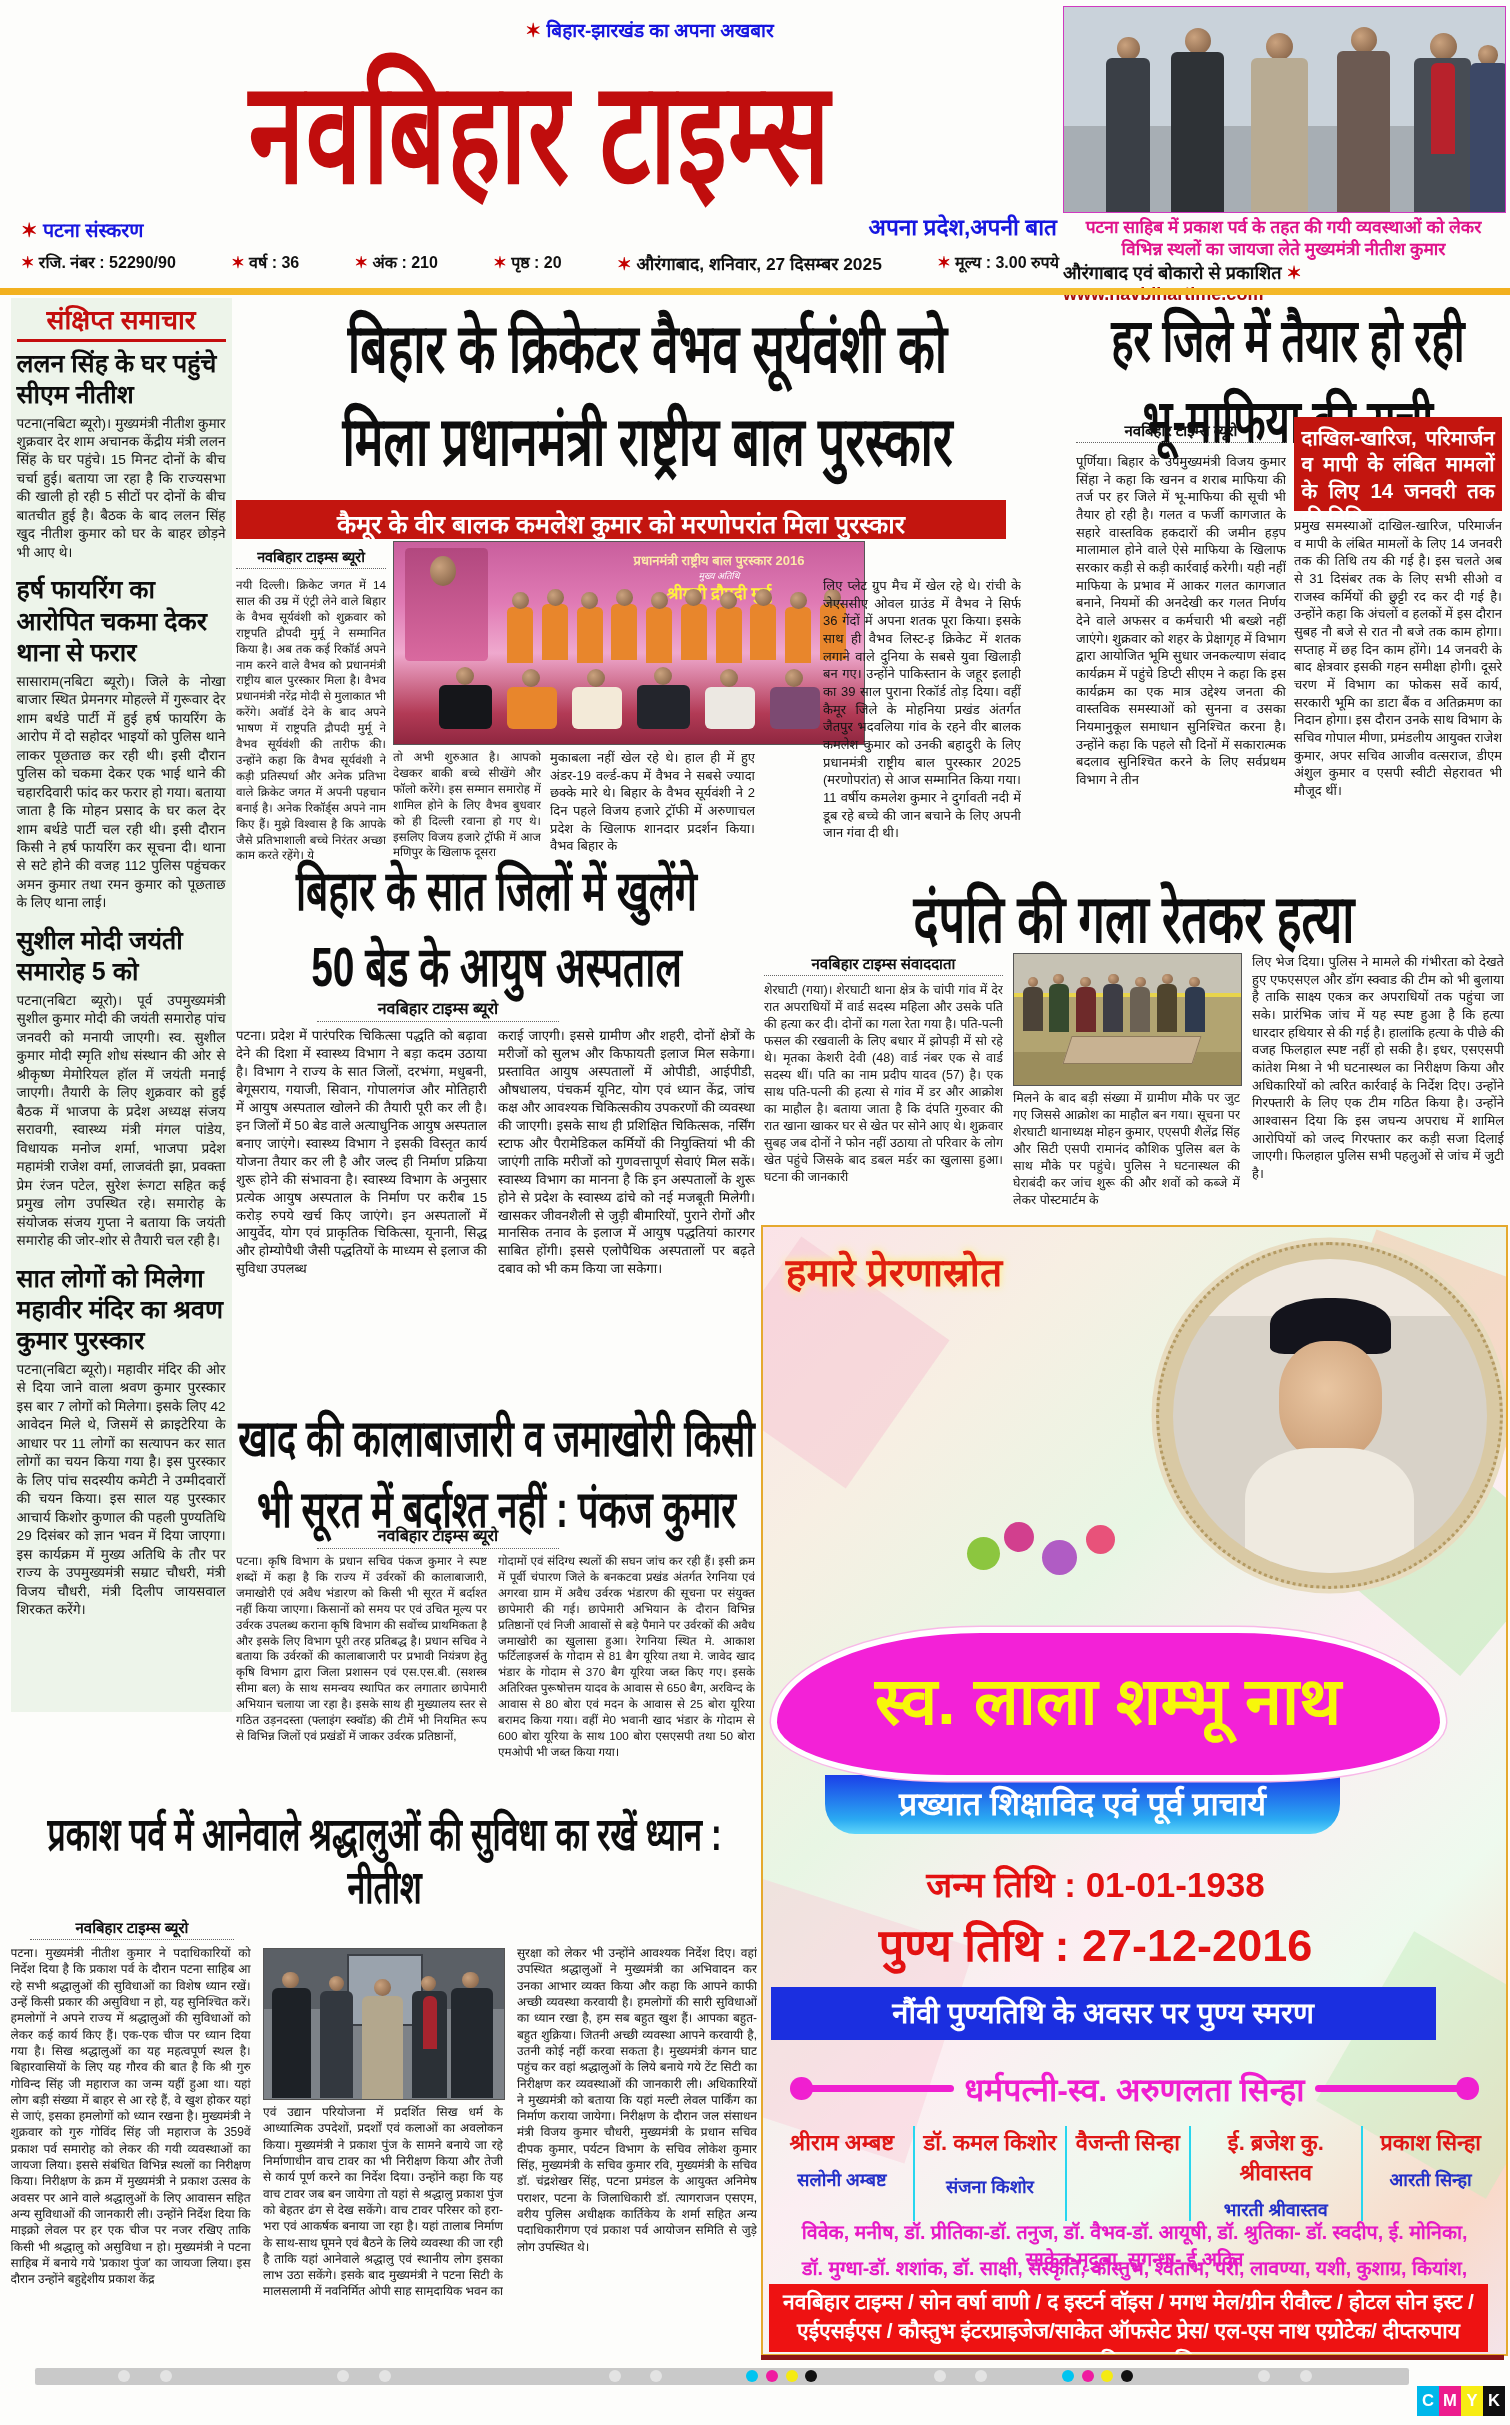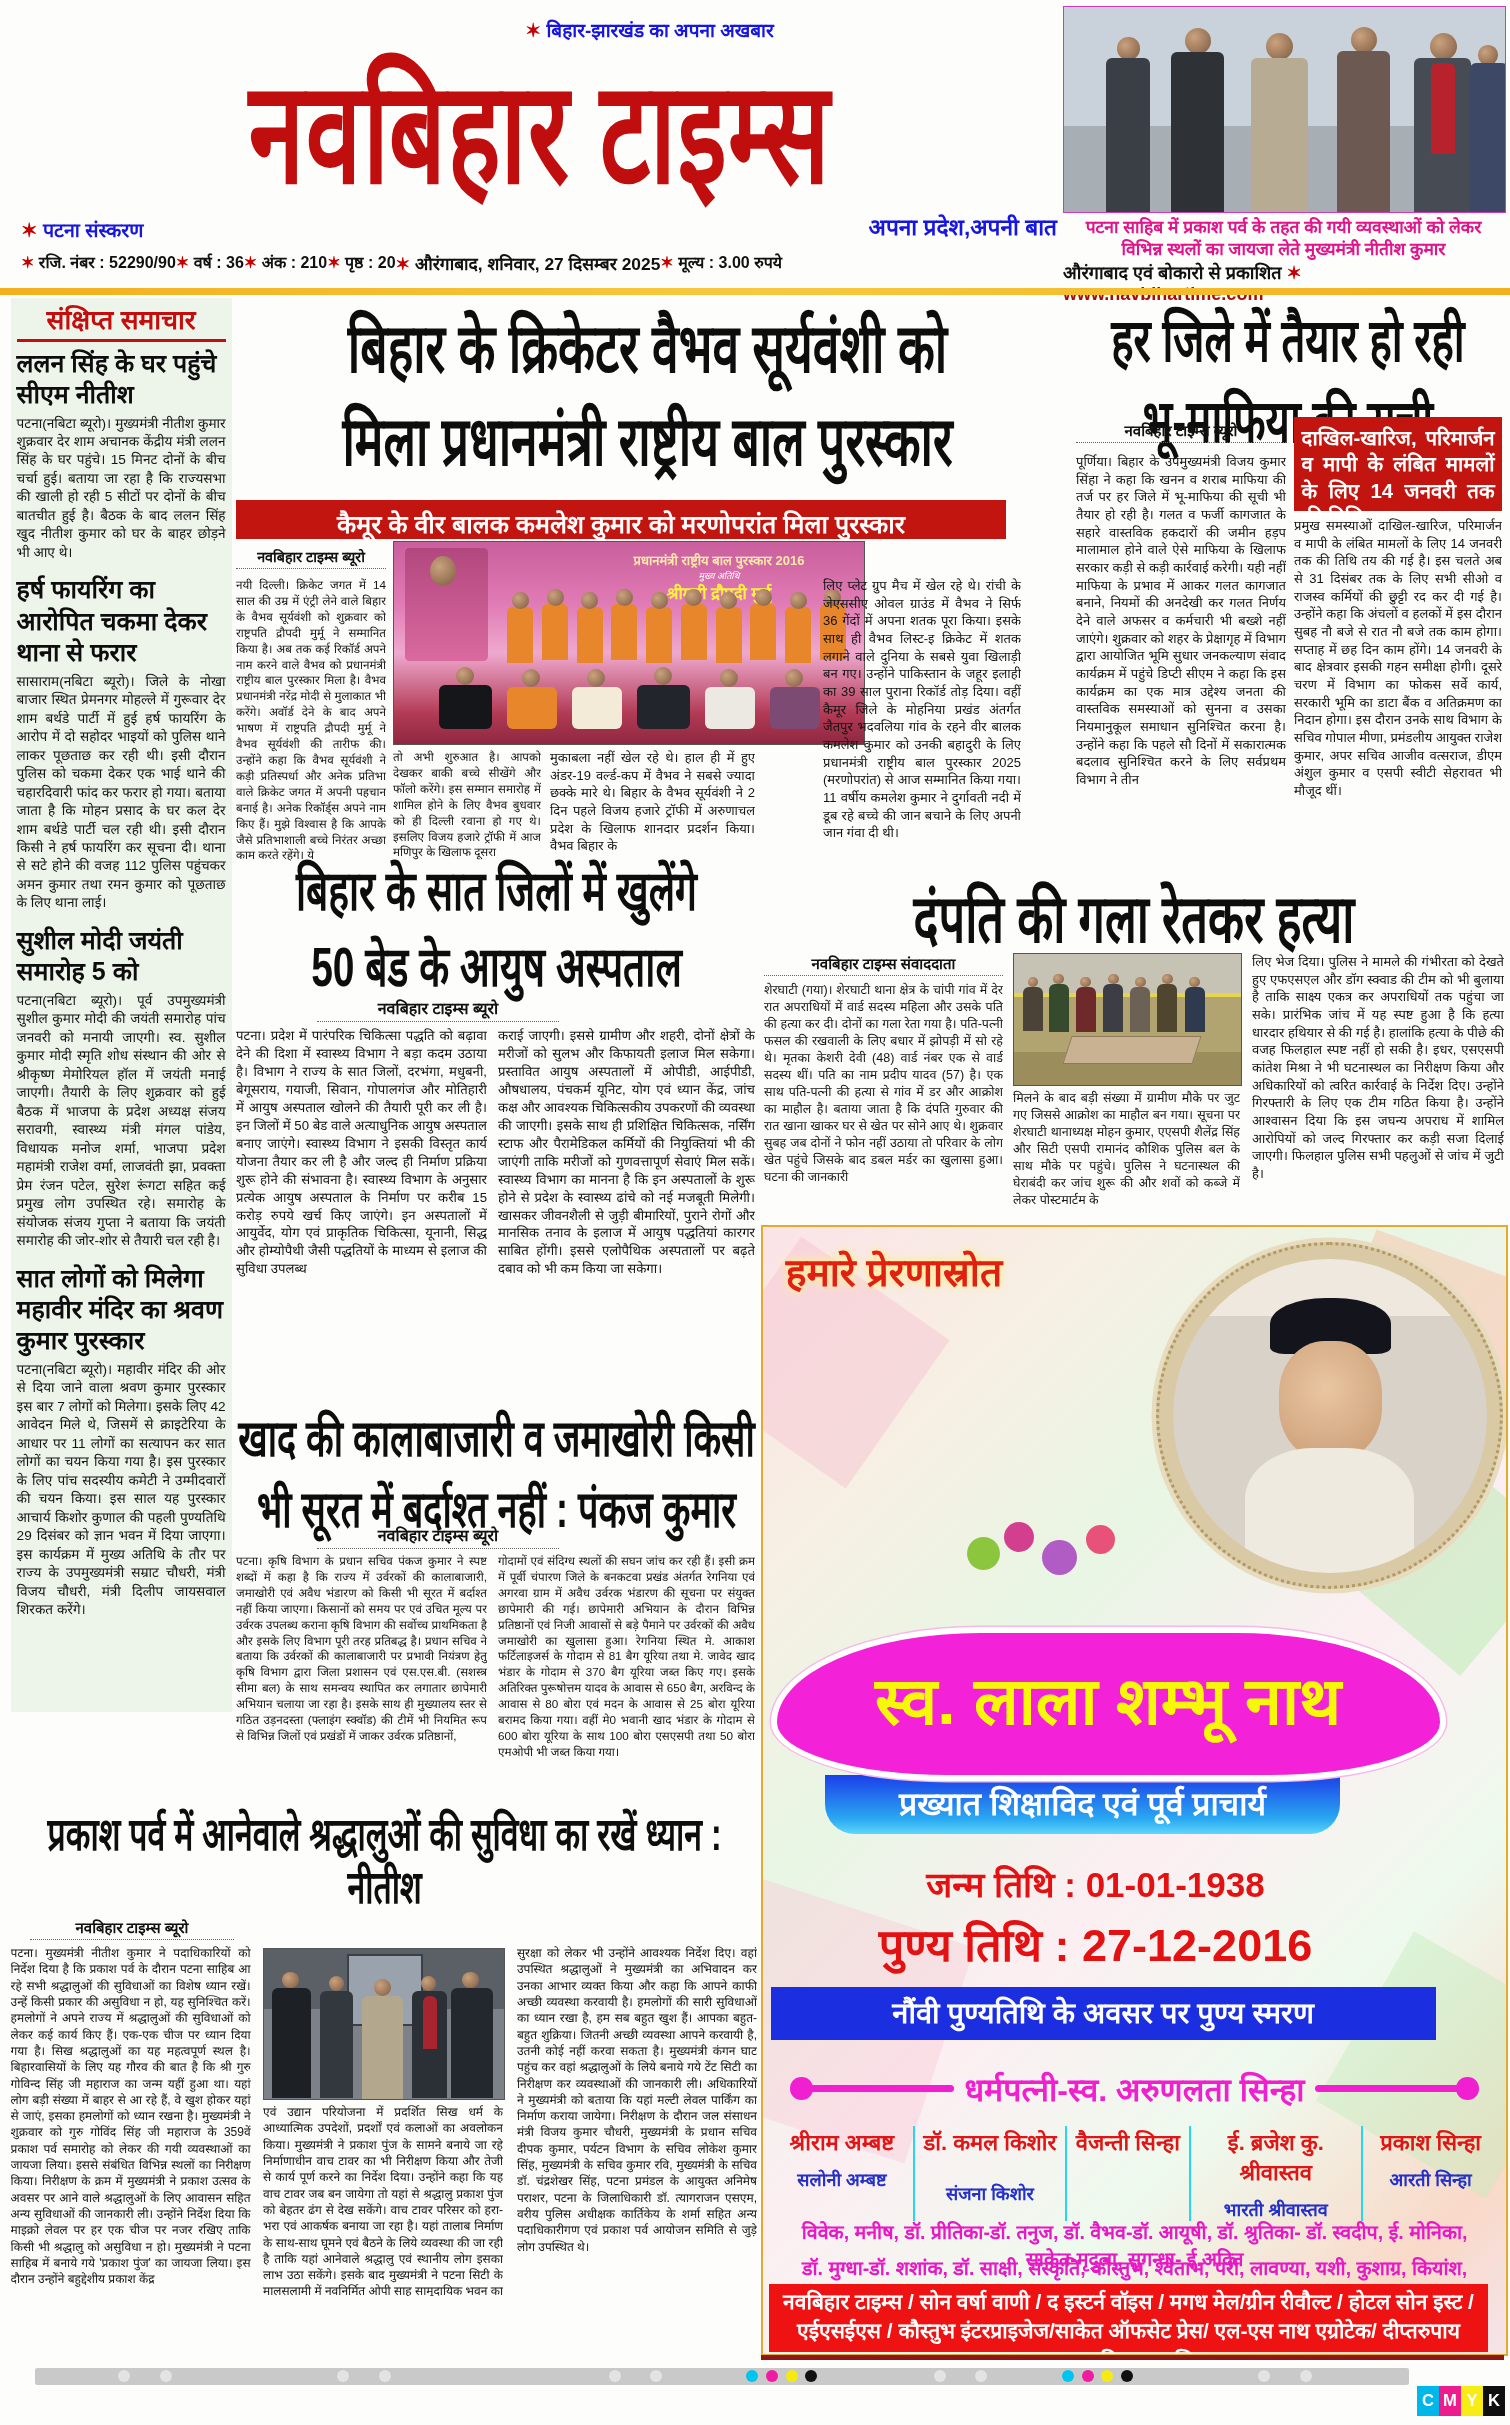--- a/index.html
+++ b/index.html
@@ -36,21 +36,21 @@
 
   <div class="abs ctr b stretch" style="left:15px;top:54px;width:1050px;font-size:100px;line-height:1.1;color:#c00d0d;letter-spacing:1.5px;">नवबिहार टाइम्स</div>
 
   <div class="abs b" style="left:21px;top:216px;font-size:19.6px;color:#1616e0;">
     <span class="star">✶</span>
     <span>पटना संस्करण</span>
   </div>
 
   <div class="abs b" style="left:672px;top:211px;width:385px;text-align:right;font-size:22.7px;color:#1616e0;">अपना प्रदेश,अपनी बात</div>
 
-  <div class="abs" style="left:21px;top:251px;width:1038px;display:flex;font-size:16px;font-weight:bold;color:#111;">
+  <div class="abs" style="left:21px;top:251px;width:1038px;display:flex;justify-content:space-between;font-size:16px;font-weight:bold;color:#111;">
     <span><span class="star">✶</span> <span>रजि. नंबर : 52290/90</span></span>
     <span><span class="star">✶</span> <span>वर्ष : 36</span></span>
     <span><span class="star">✶</span> <span>अंक : 210</span></span>
     <span><span class="star">✶</span> <span>पृष्ठ : 20</span></span>
     <span style="font-size:17.4px;"><span class="star">✶</span> <span>औरंगाबाद, शनिवार, 27 दिसम्बर 2025</span></span>
     <span><span class="star">✶</span> <span>मूल्य : 3.00 रुपये</span></span>
   </div>
 
   <div class="abs photo ov" style="left:1063px;top:6px;width:441px;height:205px;border:1.5px solid #d038c0;background:linear-gradient(#c9d2da 0 58%,#a7aeb4 58% 100%);">
     <div class="head" style="left:53px;top:30px;width:22.7px;height:22.7px;"></div>
@@ -271,21 +271,21 @@
         </span>
     </div>
 
     <div class="abs" style="left:7.6px;top:899px;width:728px;display:flex;">
       <div class="ctr" style="flex:1.05;">
         <div class="b" style="font-size:22px;color:#e01616;">श्रीराम अम्बष्ट</div>
         <div class="b" style="font-size:18px;color:#2430c8;margin-top:10.6px;">सलोनी अम्बष्ट</div>
       </div>
       <div class="ctr names-sep" style="flex:1.1;">
         <div class="b" style="font-size:22px;color:#e01616;">डॉ. कमल किशोर</div>
-        <div class="b" style="font-size:18px;color:#2430c8;margin-top:25px;">संजना किशोर</div>
+        <div class="b" style="font-size:18px;color:#2430c8;margin-top:18px;">संजना किशोर</div>
       </div>
       <div class="ctr names-sep" style="flex:0.9;">
         <div class="b" style="font-size:22px;color:#e01616;">वैजन्ती सिन्हा</div>
         <div class="b" style="font-size:18px;color:#2430c8;margin-top:10.6px;"></div>
       </div>
       <div class="ctr names-sep" style="flex:1.25;">
         <div class="b" style="font-size:22px;color:#e01616;">ई. ब्रजेश कु. श्रीवास्तव</div>
         <div class="b" style="font-size:18px;color:#2430c8;margin-top:10.6px;">भारती श्रीवास्तव</div>
       </div>
       <div class="ctr names-sep" style="flex:1;">

